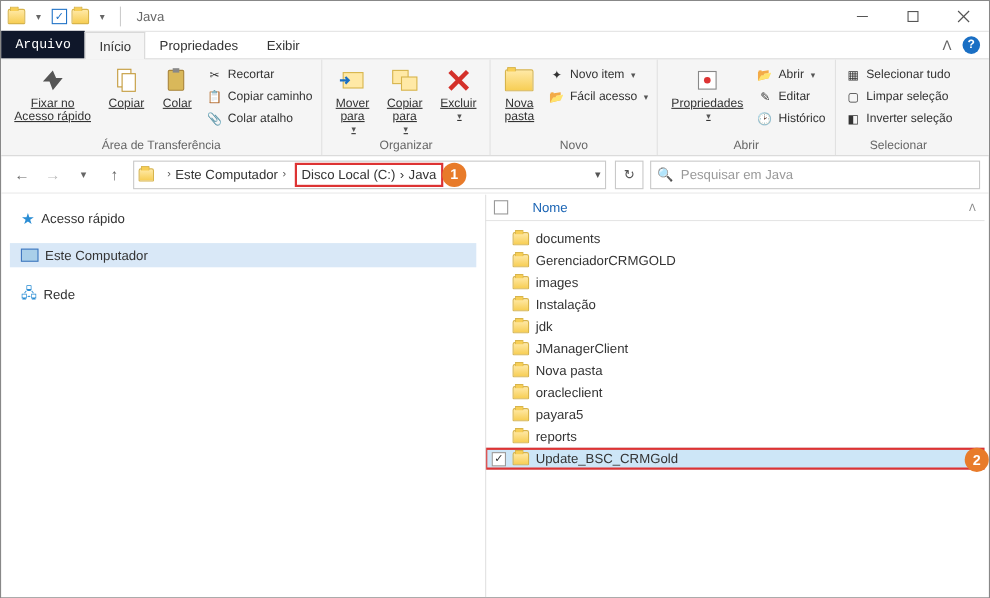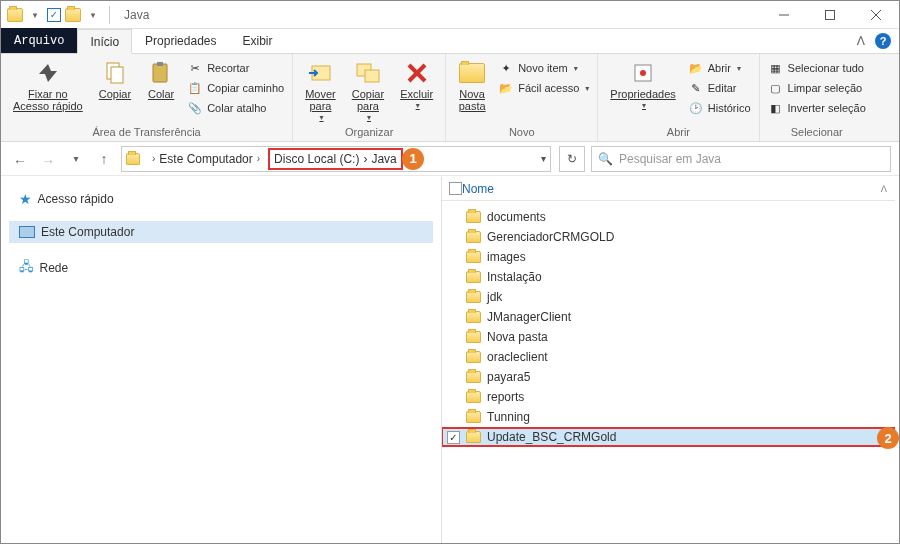--- a/index.html
+++ b/index.html
@@ -48,21 +48,21 @@
   .search{width:300px;height:26px;border:1px solid #c9c9c9;display:flex;align-items:center;padding:0 6px;color:#888;gap:6px;}
   
   .body{position:absolute;top:176px;bottom:0;left:0;right:0;display:flex;}
   .navpane{width:440px;border-right:0;padding:10px 8px;font-size:12px;}
   .tree-item{display:flex;align-items:center;gap:6px;padding:4px 10px;}
   .tree-item.sel{background:#d9e8f7;}
   .star{color:#2a8dd4;font-size:14px;}
   .pc-icon{width:16px;height:12px;border:1px solid #4178c0;background:#a9cfe9;position:relative;}
   .net-icon{color:#2a8dd4;font-size:13px;}
   .listpane{flex:1;position:relative;padding-right:4px;}
-  .list-header{display:flex;align-items:center;gap:0;height:24px;border-bottom:1px solid #e5e5e5;padding:0 8px;color:#1a64b4;}
+  .list-header{display:flex;align-items:center;gap:22px;height:24px;border-bottom:1px solid #e5e5e5;padding:0 8px;color:#1a64b4;}
   .list-header .sort{font-size:9px;color:#888;margin-left:auto;}
   .list-items{padding:6px 0;text-align:right;}
   .file-row{display:flex;align-items:center;gap:6px;padding:2px 6px;height:20px;font-size:12px;}
   .file-row.sel{background:#cde6f7;border:2px solid #d33; padding:0 4px;}
   .file-row .cb{width:13px;height:13px;border:1px solid #999;display:flex;align-items:center;justify-content:center;font-size:10px;color:#333;background:#fff;}
   .file-row .fname{}
   .doc-icon{width:13px;height:15px;border:1px solid #aaa;background:#fff;position:relative;}
   .doc-icon::after{content:"";position:absolute;left:2px;right:2px;top:3px;height:1px;background:#bbb;box-shadow:0 3px 0 #bbb,0 6px 0 #bbb;}
   .vdiv{position:absolute;left:440px;top:176px;bottom:0;width:1px;background:#e1e1e1;}
 </style>
@@ -369,25 +369,20 @@
         <div class="file-row">
           <span style="width: 13px;"></span>
           <span class="folder-icon" style="width: 15px; height: 12px;"></span>
           <span class="fname">payara5</span>
         </div>
         <div class="file-row">
           <span style="width: 13px;"></span>
           <span class="folder-icon" style="width: 15px; height: 12px;"></span>
           <span class="fname">reports</span>
         </div>
-        <div class="file-row">
-          <span style="width: 13px;"></span>
-          <span class="folder-icon" style="width: 15px; height: 12px;"></span>
-          <span class="fname">Tunning</span>
-        </div>
         <div class="file-row sel" style="position: relative;">
           <span class="cb">✓</span>
           <span class="folder-icon" style="width: 15px; height: 12px;"></span>
           <span class="fname">Update_BSC_CRMGold</span>
           <span class="callout" style="position: absolute; right: -6px; top: -2px; width: 22px; height: 22px; border-radius: 50%; background: rgb(232, 123, 42); color: rgb(255, 255, 255); display: flex; align-items: center; justify-content: center; font-weight: bold; font-size: 13px;">2</span>
         </div>
       </div>
   </div>
 </div>
 <div class="vdiv"></div>

